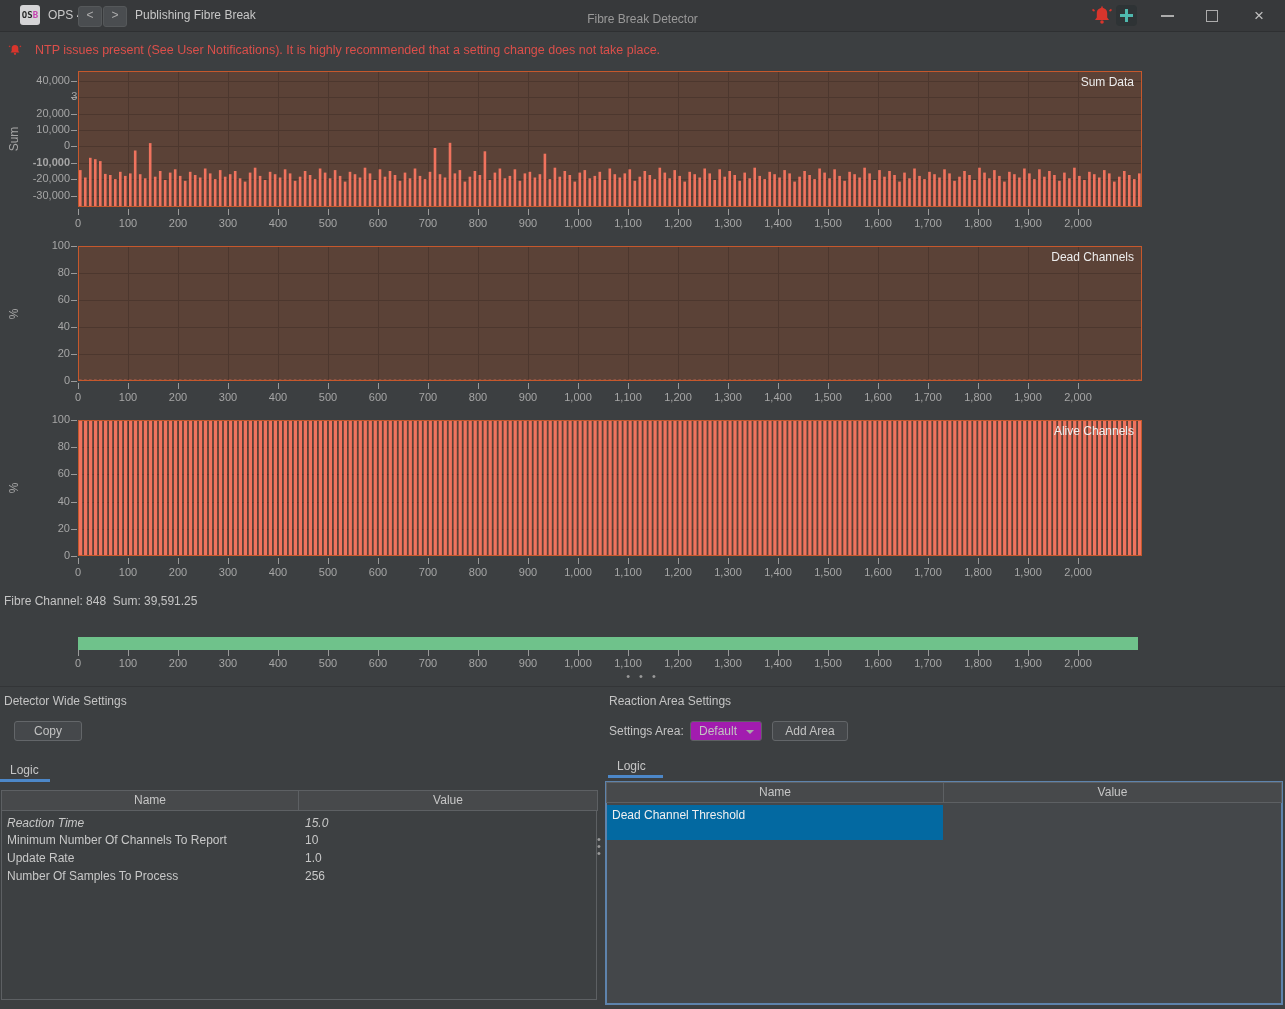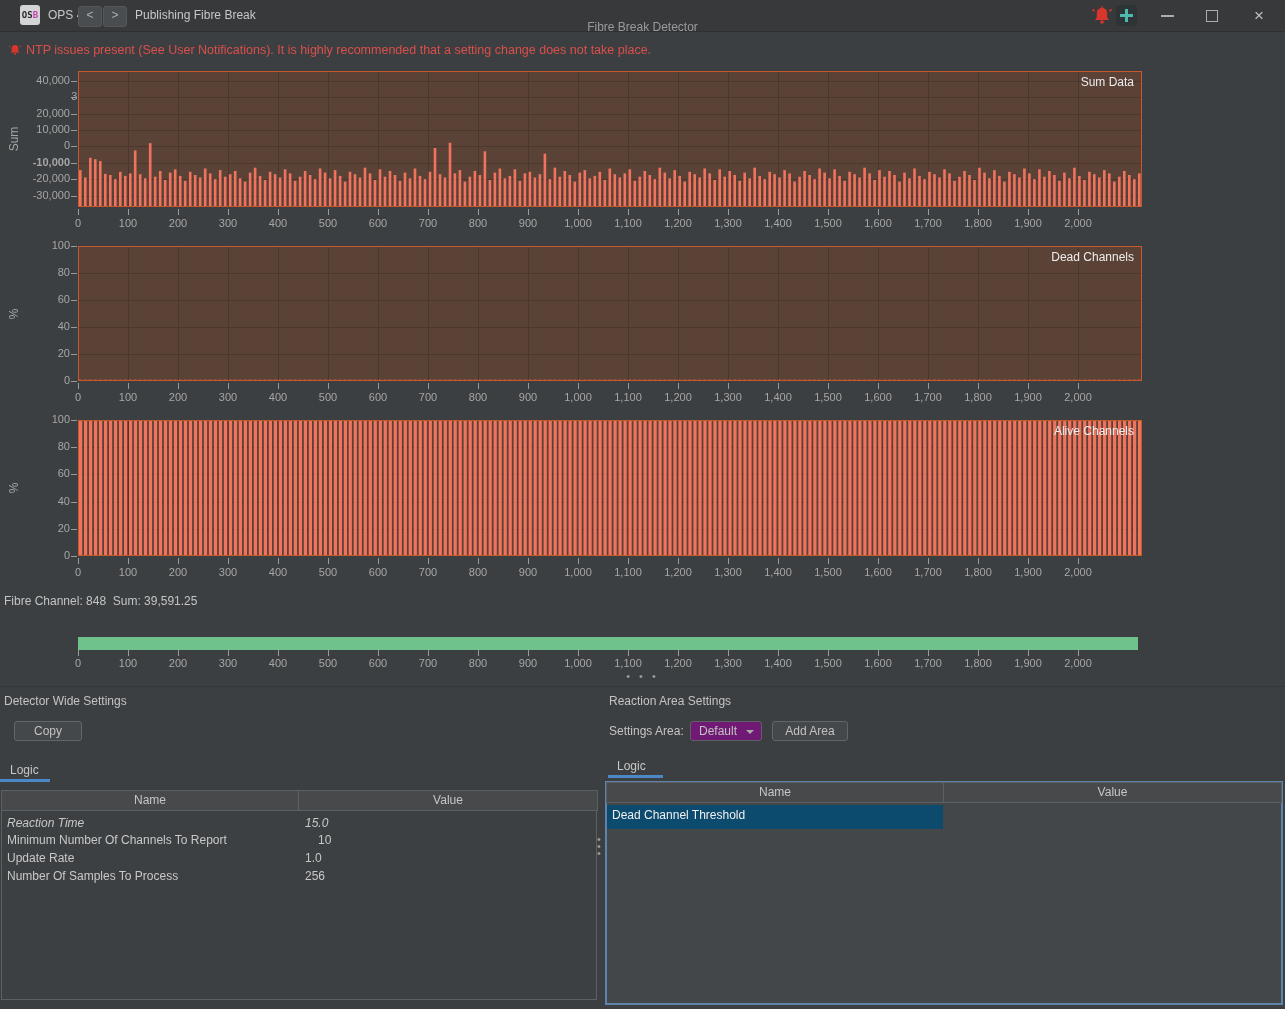--- a/index.html
+++ b/index.html
@@ -11,48 +11,48 @@
   .abs{position:absolute;}
   
   .titlebar{left:0;top:0;width:1285px;height:31px;background:#37393B;border-bottom:1px solid #2E3032;}
   .appbadge{left:20px;top:5px;width:20px;height:20px;background:#D4D4D6;border-radius:3px;
     text-align:center;line-height:20px;font-family:"DejaVu Sans Mono",monospace;font-size:9px;font-weight:bold;color:#2B2B2B;}
   .appbadge .suffix{color:#C43FAE;}
   .ws-label{left:48px;top:8px;color:#C8C8C8;}
   .navbtn{top:6px;width:22px;height:19px;background:#4A4D50;border:1px solid #55585A;border-radius:3px;
     color:#ADADAD;text-align:center;line-height:17px;font-size:12px;cursor:default;}
   .doc-title{left:135px;top:8px;color:#C8C8C8;}
-  .win-title{left:0;top:20px;width:1285px;text-align:center;color:#9A9A9A;pointer-events:none;}
+  .win-title{left:0;top:12px;width:1285px;text-align:center;color:#9A9A9A;pointer-events:none;}
   .minimize-glyph{left:1161px;top:15px;width:13px;height:2px;background:#ACACAC;}
   .maximize-glyph{left:1206px;top:10px;width:10px;height:10px;border:1.5px solid #ACACAC;}
   .close-glyph{left:1249px;top:6px;width:20px;height:20px;color:#C0C0C0;font-size:17px;line-height:20px;text-align:center;}
   .plusbtn{left:1116px;top:5px;width:21px;height:21px;background:#2E3335;border-radius:4px;}
   .plusbtn .ph{position:absolute;left:4px;top:9px;width:13px;height:3px;background:#4FB8AE;}
   .plusbtn .pv{position:absolute;left:9px;top:4px;width:3px;height:13px;background:#4FB8AE;}
   
-  .warnrow{left:8px;top:42px;height:16px;display:flex;align-items:center;gap:4px;color:#DB4F4A;font-size:12.5px;}
+  .warnrow{left:8px;top:42px;height:16px;display:flex;align-items:center;gap:13px;color:#DB4F4A;font-size:12.5px;}
   
   .ytick-label{width:70px;text-align:right;color:#A6A6A6;font-size:11px;}
   .xtick-label{width:60px;text-align:center;color:#A6A6A6;font-size:11px;}
   .tick-dash-h{background:#9A9A9A;height:1px;width:6px;}
   .tick-dash-v{background:#9A9A9A;width:1px;height:6px;}
   .chart-title{color:#EDEDED;text-align:right;}
   .yaxis-name{color:#A6A6A6;font-size:12px;}
   
   .status-line{left:4px;top:594px;color:#C4C4C4;white-space:pre;}
   .slider-bar{left:78px;top:637px;width:1060px;height:13px;}
   .hsplit-line{left:0;top:686px;width:1285px;height:1px;background:#333537;}
   .hsplit-dots{left:0;top:670px;width:1285px;text-align:center;color:#9A9A9A;font-size:11px;letter-spacing:3px;}
   .vsplit-dots{left:595px;top:836px;width:8px;color:#9A9A9A;font-size:11px;line-height:7px;text-align:center;}
   
   .panel-title{color:#C4C4C4;}
   .btn{background:#45484B;border:1px solid #636669;border-radius:3px;color:#C2C2C2;text-align:center;line-height:18px;height:20px;box-sizing:border-box;}
   .tab-label{color:#C6C6C6;}
   .tab-underline{height:3px;background:#4C87C8;}
-  .dropdown{background:#701a75;border:1px solid #5E6163;border-radius:3px;height:20px;box-sizing:border-box;color:#C2C2C2;line-height:18px;padding-left:8px;}
+  .dropdown{background:#a21caf;border:1px solid #5E6163;border-radius:3px;height:20px;box-sizing:border-box;color:#C2C2C2;line-height:18px;padding-left:8px;}
   .dd-caret{position:absolute;right:7px;top:8px;width:0;height:0;border-left:4px solid transparent;border-right:4px solid transparent;border-top:4px solid #A9A9A9;}
   .tbl{box-sizing:border-box;}
   .tbl-left{left:1px;top:790px;width:596px;height:210px;border:1px solid #5D6063;background:#3D4042;}
   .tbl-right{left:605px;top:781px;width:678px;height:224px;border:2px solid #5E83AC;background:#44474A;}
   .th{position:absolute;box-sizing:border-box;background:#47494B;border:1px solid #5D6063;color:#C6C6C6;text-align:center;line-height:19px;height:21px;}
   .trow{position:absolute;left:0;width:100%;height:18px;line-height:18px;color:#C8C8C8;}
   .trow .cell-name{position:absolute;left:5px;}
   .trow .cell-value{position:absolute;left:303px;}
 </style>
 </head>
@@ -1068,21 +1068,21 @@
   <div class="abs tbl tbl-left">
     <div class="th" style="left:-1px;top:-1px;width:298px;">Name</div>
     <div class="th" style="left:296px;top:-1px;width:300px;">Value</div>
     <div id="left-table-body">
         <div class="trow" style="top: 23px; position: absolute; font-style: italic;">
           <div class="cell-name" style="position: absolute;">Reaction Time</div>
           <div class="cell-value" style="position: absolute;">15.0</div>
         </div>
         <div class="trow" style="top: 40px; position: absolute;">
           <div class="cell-name" style="position: absolute;">Minimum Number Of Channels To Report</div>
-          <div class="cell-value" style="position: absolute; margin-left: 13px;">10</div>
+          <div class="cell-value" style="position: absolute;">10</div>
         </div>
         <div class="trow" style="top: 58px; position: absolute;">
           <div class="cell-name" style="position: absolute;">Update Rate</div>
           <div class="cell-value" style="position: absolute;">1.0</div>
         </div>
         <div class="trow" style="top: 76px; position: absolute;">
           <div class="cell-name" style="position: absolute;">Number Of Samples To Process</div>
           <div class="cell-value" style="position: absolute;">256</div>
         </div>
       </div>
@@ -1100,21 +1100,21 @@
   </div>
   <div class="abs btn" style="left:772px;top:721px;width:76px;">Add Area</div>
   <div class="abs tab-label" style="left:617px;top:759px;">Logic</div>
   <div class="abs tab-underline" style="left: 608px; top: 775px; width: 55px; background: rgb(76, 135, 200);"></div>
 
   <div class="abs tbl tbl-right">
     <div class="th" style="left:-1px;top:-1px;width:338px;">Name</div>
     <div class="th" style="left:336px;top:-1px;width:339px;">Value</div>
     <div id="right-table-body">
         <div class="trow" style="top: 22px; height: 20px; line-height: 20px; position: absolute;">
-          <div style="left: 0px; width: 336px; height: 24px; padding-left: 5px; box-sizing: border-box; background: #0c4a6e; color: rgb(240, 240, 240); position: absolute;">Dead Channel Threshold</div>
+          <div style="left: 0px; width: 336px; height: 35px; padding-left: 5px; box-sizing: border-box; background: #0369a1; color: rgb(240, 240, 240); position: absolute;">Dead Channel Threshold</div>
         </div>
       </div>
   </div>
 </div>
 
 <div></div>
 <div></div>
 <div></div>
 
 </body></html>

